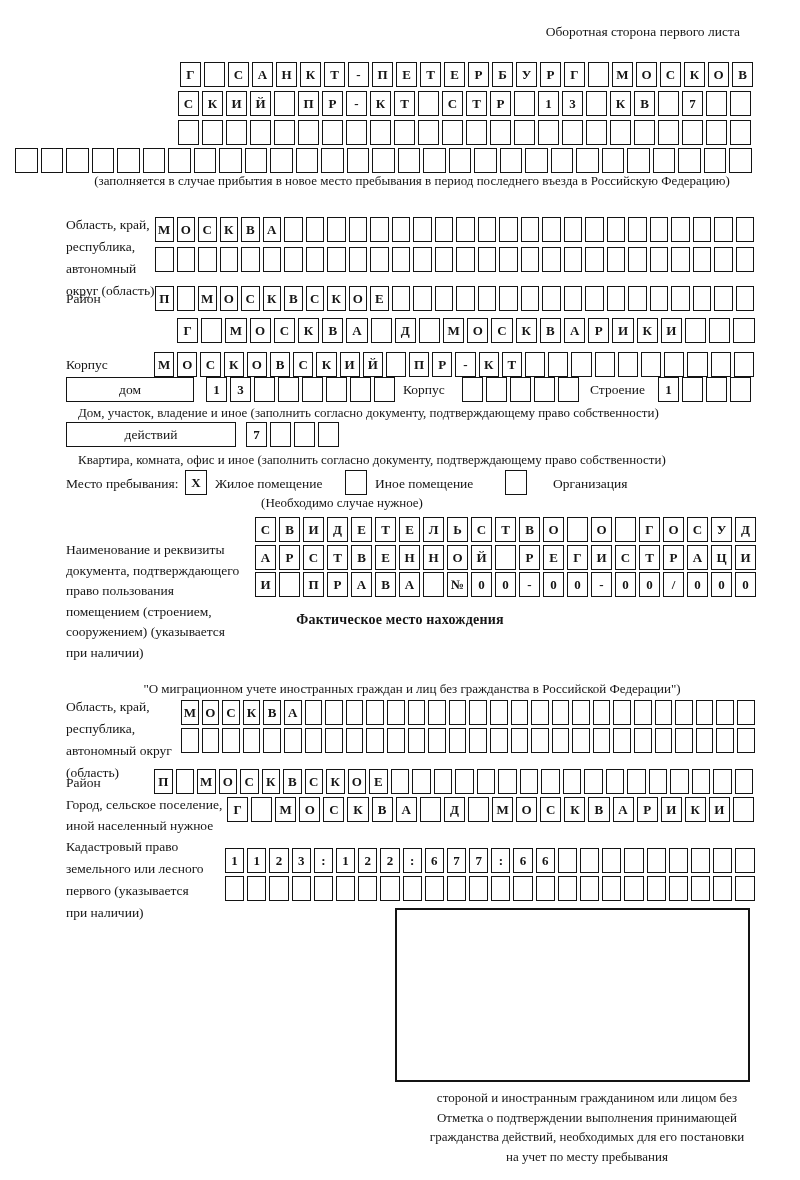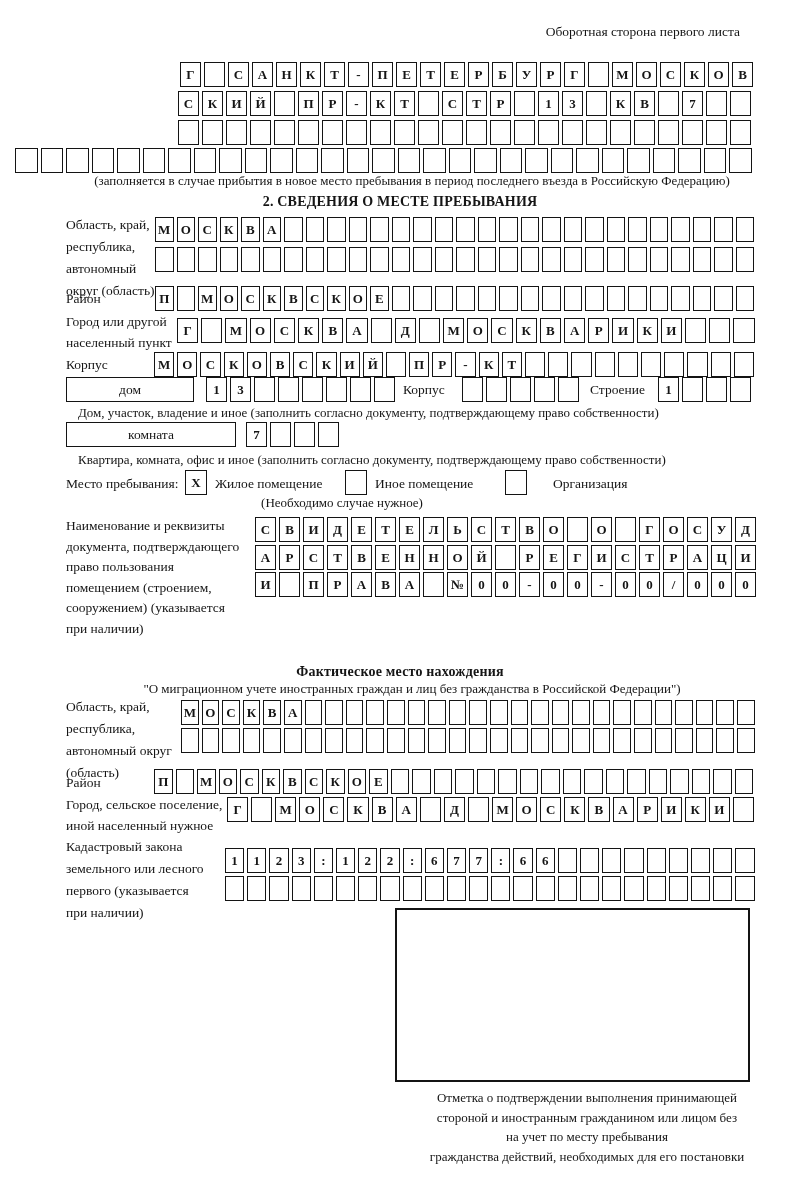--- a/index.html
+++ b/index.html
@@ -128,21 +128,20 @@
       <span class="cell" style="width: 22.5px;"></span>
       <span class="cell" style="width: 22.5px;"></span>
       <span class="cell" style="width: 22.5px;"></span>
       <span class="cell" style="width: 22.5px;"></span>
       <span class="cell" style="width: 22.5px;"></span>
       <span class="cell" style="width: 22.5px;"></span>
       <span class="cell" style="width: 22.5px;"></span>
     </div>
   <div class="cap center" style="top:173px">(заполняется в случае прибытия в новое место пребывания в период последнего въезда в Российскую Федерацию)</div>
 
-  <div class="title center" style="top:194px">2. СВЕДЕНИЯ О МЕСТЕ ПРЕБЫВАНИЯ</div>
 
   <div class="lbl" style="left:66px;top:214px">
       <div>Область, край,</div>
       <div>республика,</div>
       <div>автономный</div>
       <div>округ (область)</div>
     </div>
   <div class="cellrow" style="left:155px;top:217px">
       <span class="cell" style="width: 18.5px;">М</span>
       <span class="cell" style="width: 18.5px;">О</span>
@@ -229,24 +228,20 @@
       <span class="cell" style="width: 18.5px;"></span>
       <span class="cell" style="width: 18.5px;"></span>
       <span class="cell" style="width: 18.5px;"></span>
       <span class="cell" style="width: 18.5px;"></span>
       <span class="cell" style="width: 18.5px;"></span>
       <span class="cell" style="width: 18.5px;"></span>
       <span class="cell" style="width: 18.5px;"></span>
       <span class="cell" style="width: 18.5px;"></span>
     </div>
 
-  <div class="lbl" style="left:66px;top:311px;line-height:21px">
-      <div>Город или другой</div>
-      <div>населенный пункт</div>
-    </div>
   <div class="cellrow" style="left:177px;top:318px">
       <span class="cell" style="width: 21.2px;">Г</span>
       <span class="cell" style="width: 21.2px;"></span>
       <span class="cell" style="width: 21.2px;">М</span>
       <span class="cell" style="width: 21.2px;">О</span>
       <span class="cell" style="width: 21.2px;">С</span>
       <span class="cell" style="width: 21.2px;">К</span>
       <span class="cell" style="width: 21.2px;">В</span>
       <span class="cell" style="width: 21.2px;">А</span>
       <span class="cell" style="width: 21.2px;"></span>
@@ -318,21 +313,21 @@
     </div>
   <div class="lbl" style="left:590px;top:379px">Строение</div>
   <div class="cellrow" style="left:658px;top:377px">
       <span class="cell" style="width: 21px;">1</span>
       <span class="cell" style="width: 21px;"></span>
       <span class="cell" style="width: 21px;"></span>
       <span class="cell" style="width: 21px;"></span>
     </div>
   <div class="cap" style="left:66px;top:405px">Дом, участок, владение и иное (заполнить согласно документу, подтверждающему право собственности)</div>
 
-  <div class="wbox" style="left:66px;top:422px;width:170px">комната</div>
+  <div class="wbox" style="left:66px;top:422px;width:170px">действий</div>
   <div class="cellrow" style="left:246px;top:422px">
       <span class="cell" style="width: 21px;">7</span>
       <span class="cell" style="width: 21px;"></span>
       <span class="cell" style="width: 21px;"></span>
       <span class="cell" style="width: 21px;"></span>
     </div>
   <div class="cap" style="left:66px;top:452px">Квартира, комната, офис и иное (заполнить согласно документу, подтверждающему право собственности)</div>
 
   <div class="lbl" style="left:66px;top:473px">Место пребывания:</div>
   <div class="cellrow" style="left:185px;top:470px">
@@ -342,21 +337,21 @@
   <div class="cellrow" style="left:345px;top:470px">
       <span class="cell" style="width: 22px;"></span>
     </div>
   <div class="lbl" style="left:375px;top:473px">Иное помещение</div>
   <div class="cellrow" style="left:505px;top:470px">
       <span class="cell" style="width: 22px;"></span>
     </div>
   <div class="lbl" style="left:553px;top:473px">Организация</div>
   <div class="cap" style="left:160px;top:495px;width:340px;text-align:center">(Необходимо случае нужное)</div>
 
-  <div class="lbl" style="left:66px;top:516px;line-height:20.5px">
+  <div class="lbl" style="left:66px;top:540px;line-height:20.5px">
       <div>Наименование и реквизиты</div>
       <div>документа, подтверждающего</div>
       <div>право пользования</div>
       <div>помещением (строением,</div>
       <div>сооружением) (указывается</div>
       <div>при наличии)</div>
     </div>
   <div class="cellrow" style="left:255px;top:517px">
       <span class="cell" style="width: 21px;">С</span>
       <span class="cell" style="width: 21px;">В</span>
@@ -420,21 +415,21 @@
       <span class="cell" style="width: 21px;">0</span>
       <span class="cell" style="width: 21px;">-</span>
       <span class="cell" style="width: 21px;">0</span>
       <span class="cell" style="width: 21px;">0</span>
       <span class="cell" style="width: 21px;">/</span>
       <span class="cell" style="width: 21px;">0</span>
       <span class="cell" style="width: 21px;">0</span>
       <span class="cell" style="width: 21px;">0</span>
     </div>
 
-  <div class="title center" style="top:664px">Фактическое место нахождения</div>
+  <div class="title center" style="top:612px">Фактическое место нахождения</div>
   <div class="cap center" style="top:681px">"О миграционном учете иностранных граждан и лиц без гражданства в Российской Федерации")</div>
 
   <div class="lbl" style="left:66px;top:696px">
       <div>Область, край,</div>
       <div>республика,</div>
       <div>автономный округ</div>
       <div>(область)</div>
     </div>
   <div class="cellrow" style="left:181px;top:700px">
       <span class="cell" style="width: 17.6px;">М</span>
@@ -552,21 +547,21 @@
       <span class="cell" style="width: 21.1px;">В</span>
       <span class="cell" style="width: 21.1px;">А</span>
       <span class="cell" style="width: 21.1px;">Р</span>
       <span class="cell" style="width: 21.1px;">И</span>
       <span class="cell" style="width: 21.1px;">К</span>
       <span class="cell" style="width: 21.1px;">И</span>
       <span class="cell" style="width: 21.1px;"></span>
     </div>
 
   <div class="lbl" style="left:66px;top:836px">
-      <div>Кадастровый закона</div>
+      <div>Кадастровый право</div>
       <div>земельного или лесного</div>
       <div>первого (указывается</div>
       <div>при наличии)</div>
     </div>
   <div class="cellrow" style="left:225px;top:848px">
       <span class="cell" style="width: 19.2px;">1</span>
       <span class="cell" style="width: 19.2px;">1</span>
       <span class="cell" style="width: 19.2px;">2</span>
       <span class="cell" style="width: 19.2px;">3</span>
       <span class="cell" style="width: 19.2px;">:</span>
@@ -612,19 +607,19 @@
       <span class="cell" style="width: 19.2px;"></span>
       <span class="cell" style="width: 19.2px;"></span>
       <span class="cell" style="width: 19.2px;"></span>
       <span class="cell" style="width: 19.2px;"></span>
       <span class="cell" style="width: 19.2px;"></span>
       <span class="cell" style="width: 19.2px;"></span>
     </div>
 
   <div class="bigbox" style="left:395px;top:908px;width:355px;height:174px"></div>
   <div class="cap" style="left:362px;top:1088px;width:426px;text-align:center;line-height:19.5px;white-space:normal">
+      <div>стороной и иностранным гражданином или лицом без</div>
       <div>Отметка о подтверждении выполнения принимающей</div>
-      <div>стороной и иностранным гражданином или лицом без</div>
+      <div>гражданства действий, необходимых для его постановки</div>
       <div>на учет по месту пребывания</div>
-      <div>гражданства действий, необходимых для его постановки</div>
     </div>
 
 </div>
 
 </body></html>

